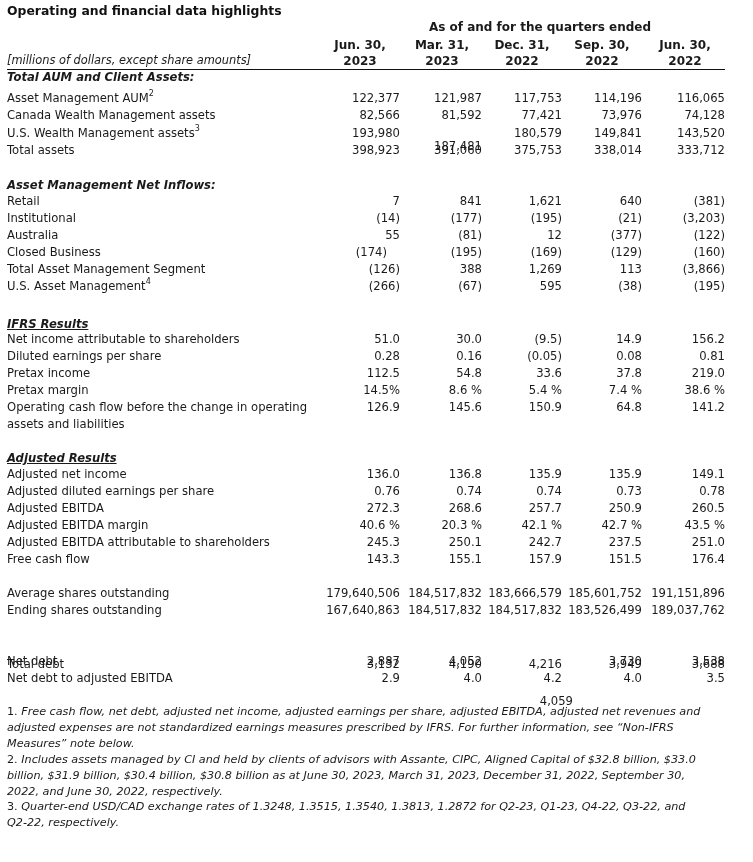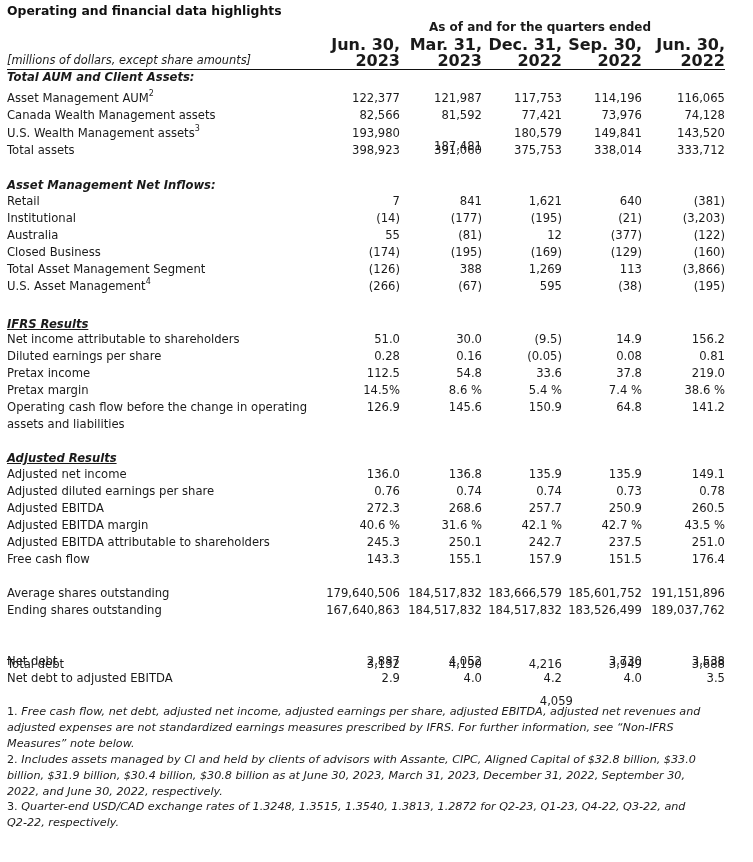--- a/index.html
+++ b/index.html
@@ -14,22 +14,22 @@
     font-weight: bold; font-size: 12.4px; color: #111;
   }
   .super-head {
     position: absolute; left: 400px; top: 20px; width: 280px;
     text-align: center; font-weight: bold; font-size: 12px;
   }
   .units {
     position: absolute; left: 7px; top: 53px; font-style: italic; font-size: 11.4px;
   }
   .col-head {
-    position: absolute; top: 37px; width: 80px; text-align: right;
-    font-weight: bold; font-size: 16px; line-height: 16px;
+    position: absolute; top: 37px; width: 80px; text-align: center;
+    font-weight: bold; font-size: 12px; line-height: 16px;
   }
   .header-rule {
     position: absolute; left: 7px; top: 69px; width: 396px; height: 0;
     border-top: 1.5px solid #111;
   }
   .header-rule.r2 { left: 320px; width: 405px; }
   .row {
     position: absolute; left: 7px; width: 718px; height: 17px; line-height: 17px;
   }
   .row .label { position: absolute; left: 0; white-space: nowrap; }
@@ -137,21 +137,21 @@
     <div class="row" style="top: 227px;">
       <span class="label"><span>Australia</span></span>
       <span class="v" style="left: 313px;">55</span>
       <span class="v" style="left: 395px;">(81)</span>
       <span class="v" style="left: 475px;">12</span>
       <span class="v" style="left: 555px;">(377)</span>
       <span class="v" style="left: 638px;">(122)</span>
     </div>
     <div class="row" style="top: 244px;">
       <span class="label"><span>Closed Business</span></span>
-      <span class="v" style="left: 313px;">(174)</span>
+      <span class="v" style="left: 300px;">(174)</span>
       <span class="v" style="left: 395px;">(195)</span>
       <span class="v" style="left: 475px;">(169)</span>
       <span class="v" style="left: 555px;">(129)</span>
       <span class="v" style="left: 638px;">(160)</span>
     </div>
     <div class="row" style="top: 261px;">
       <span class="label"><span>Total Asset Management Segment</span></span>
       <span class="v" style="left: 313px;">(126)</span>
       <span class="v" style="left: 395px;">388</span>
       <span class="v" style="left: 475px;">1,269</span>
@@ -232,21 +232,21 @@
       <span class="label"><span>Adjusted EBITDA</span></span>
       <span class="v" style="left: 313px;">272.3</span>
       <span class="v" style="left: 395px;">268.6</span>
       <span class="v" style="left: 475px;">257.7</span>
       <span class="v" style="left: 555px;">250.9</span>
       <span class="v" style="left: 638px;">260.5</span>
     </div>
     <div class="row" style="top: 517px;">
       <span class="label"><span>Adjusted EBITDA margin</span></span>
       <span class="v" style="left: 313px;">40.6 %</span>
-      <span class="v" style="left: 395px;">31.6 %</span>
+      <span class="v" style="left: 395px;">20.3 %</span>
       <span class="v" style="left: 475px;">42.1 %</span>
       <span class="v" style="left: 555px;">42.7 %</span>
       <span class="v" style="left: 638px;">43.5 %</span>
     </div>
     <div class="row" style="top: 534px;">
       <span class="label"><span>Adjusted EBITDA attributable to shareholders</span></span>
       <span class="v" style="left: 313px;">245.3</span>
       <span class="v" style="left: 395px;">250.1</span>
       <span class="v" style="left: 475px;">242.7</span>
       <span class="v" style="left: 555px;">237.5</span>

